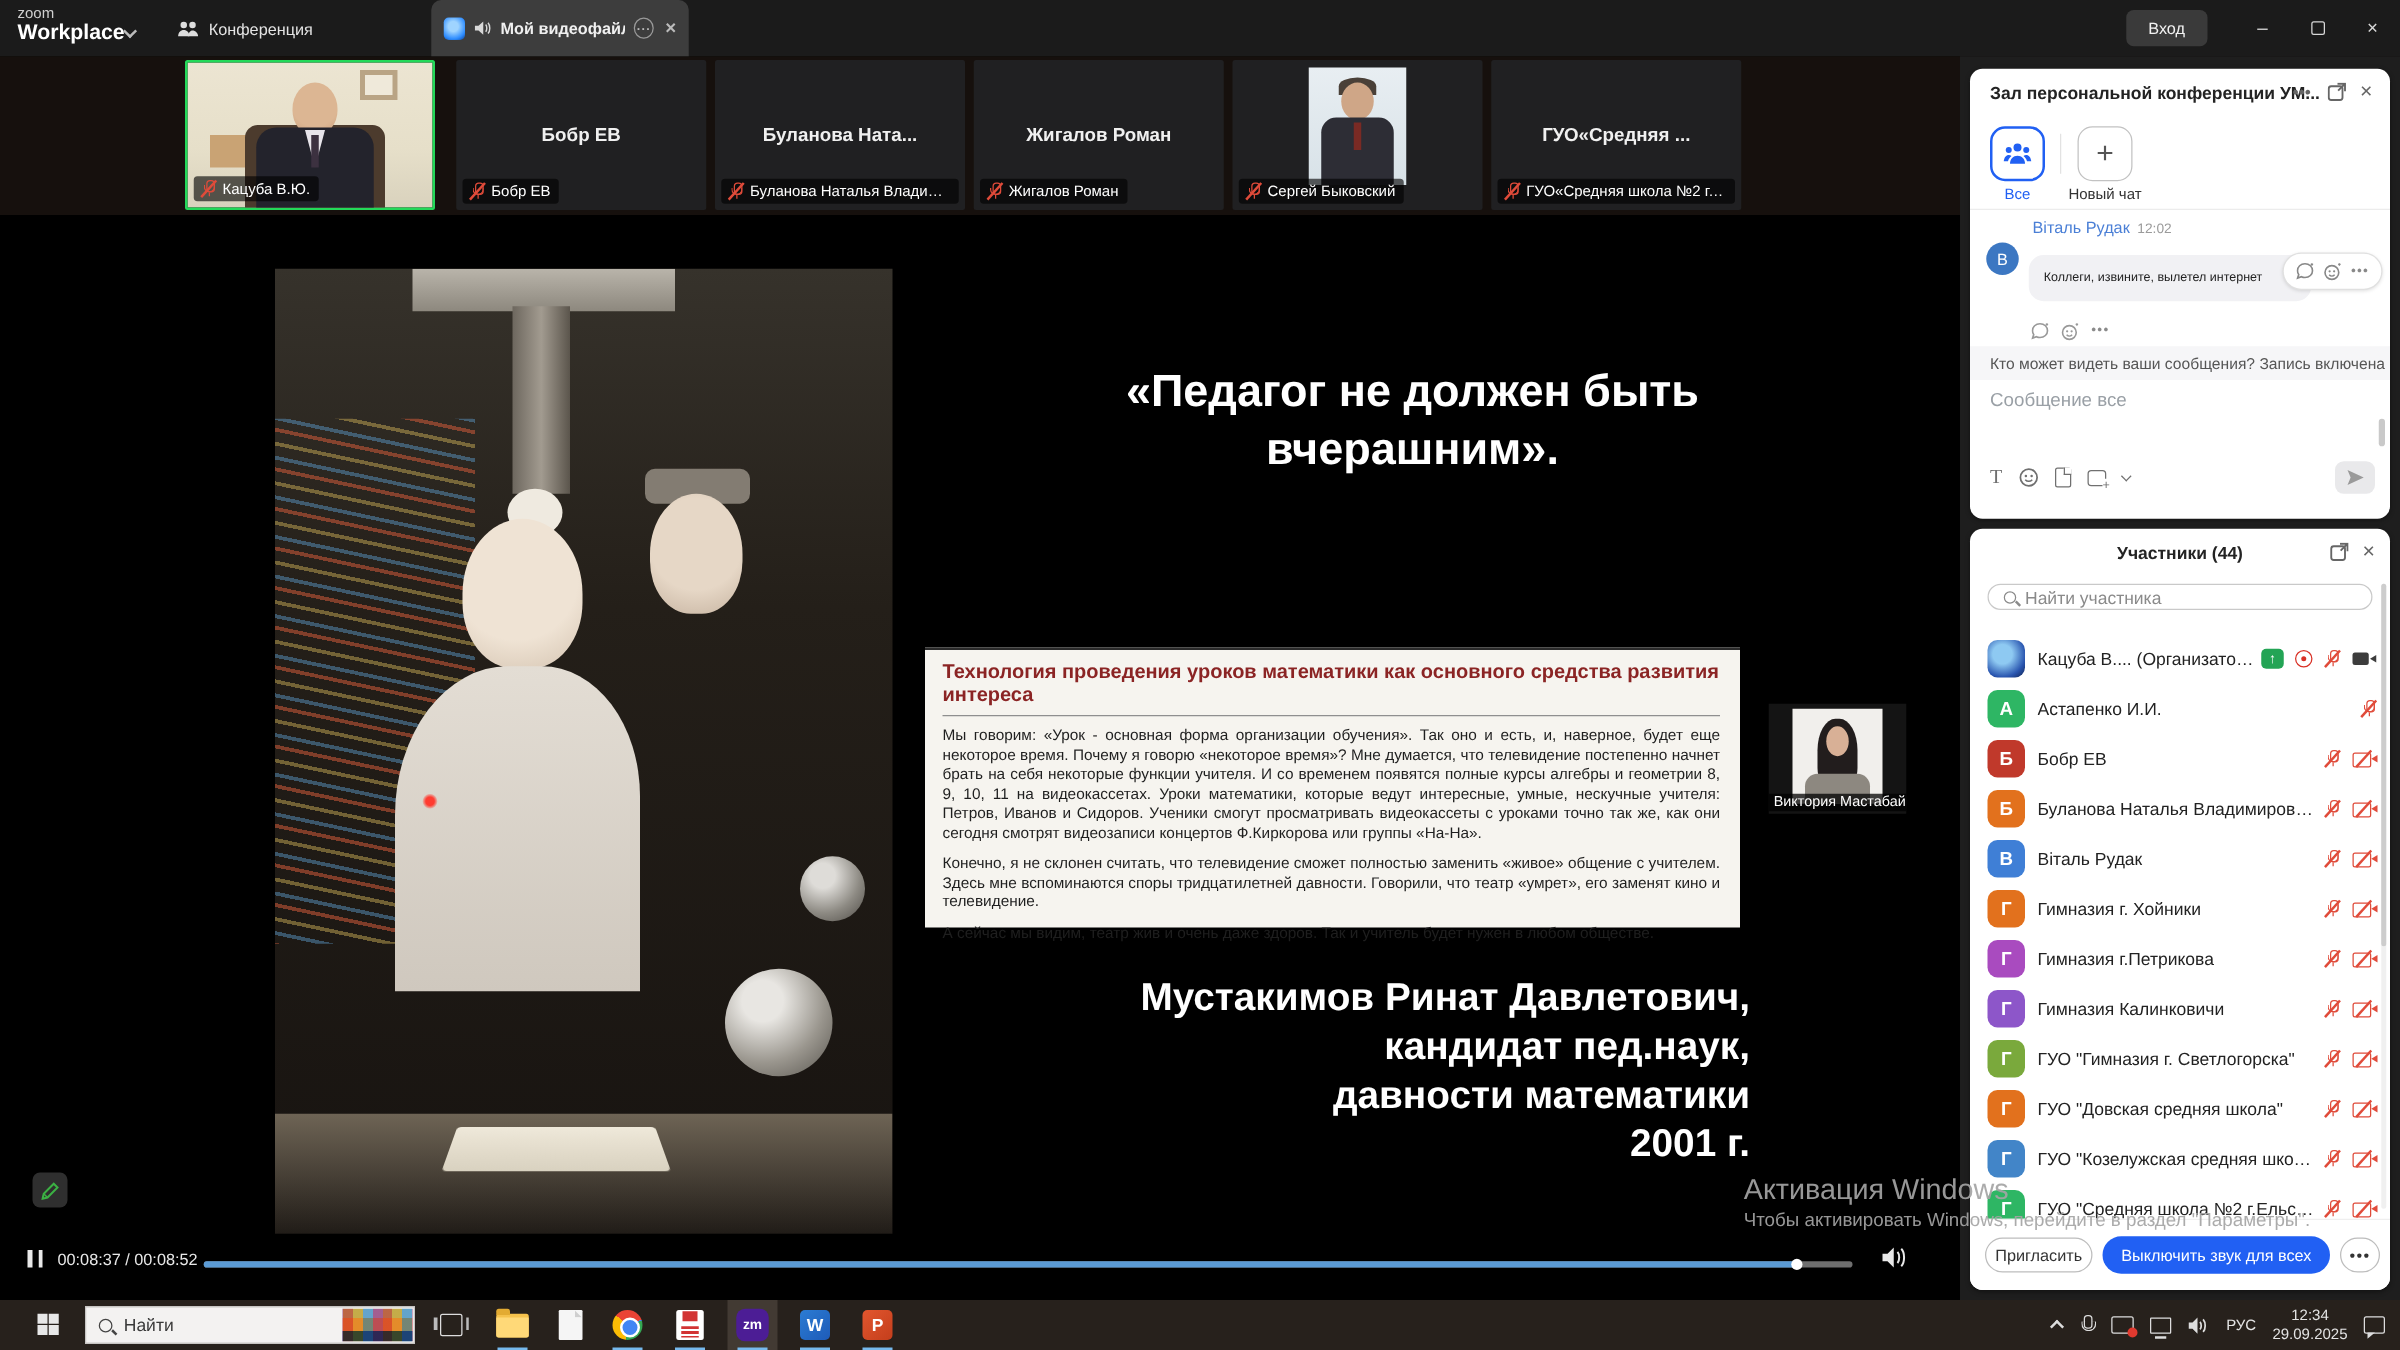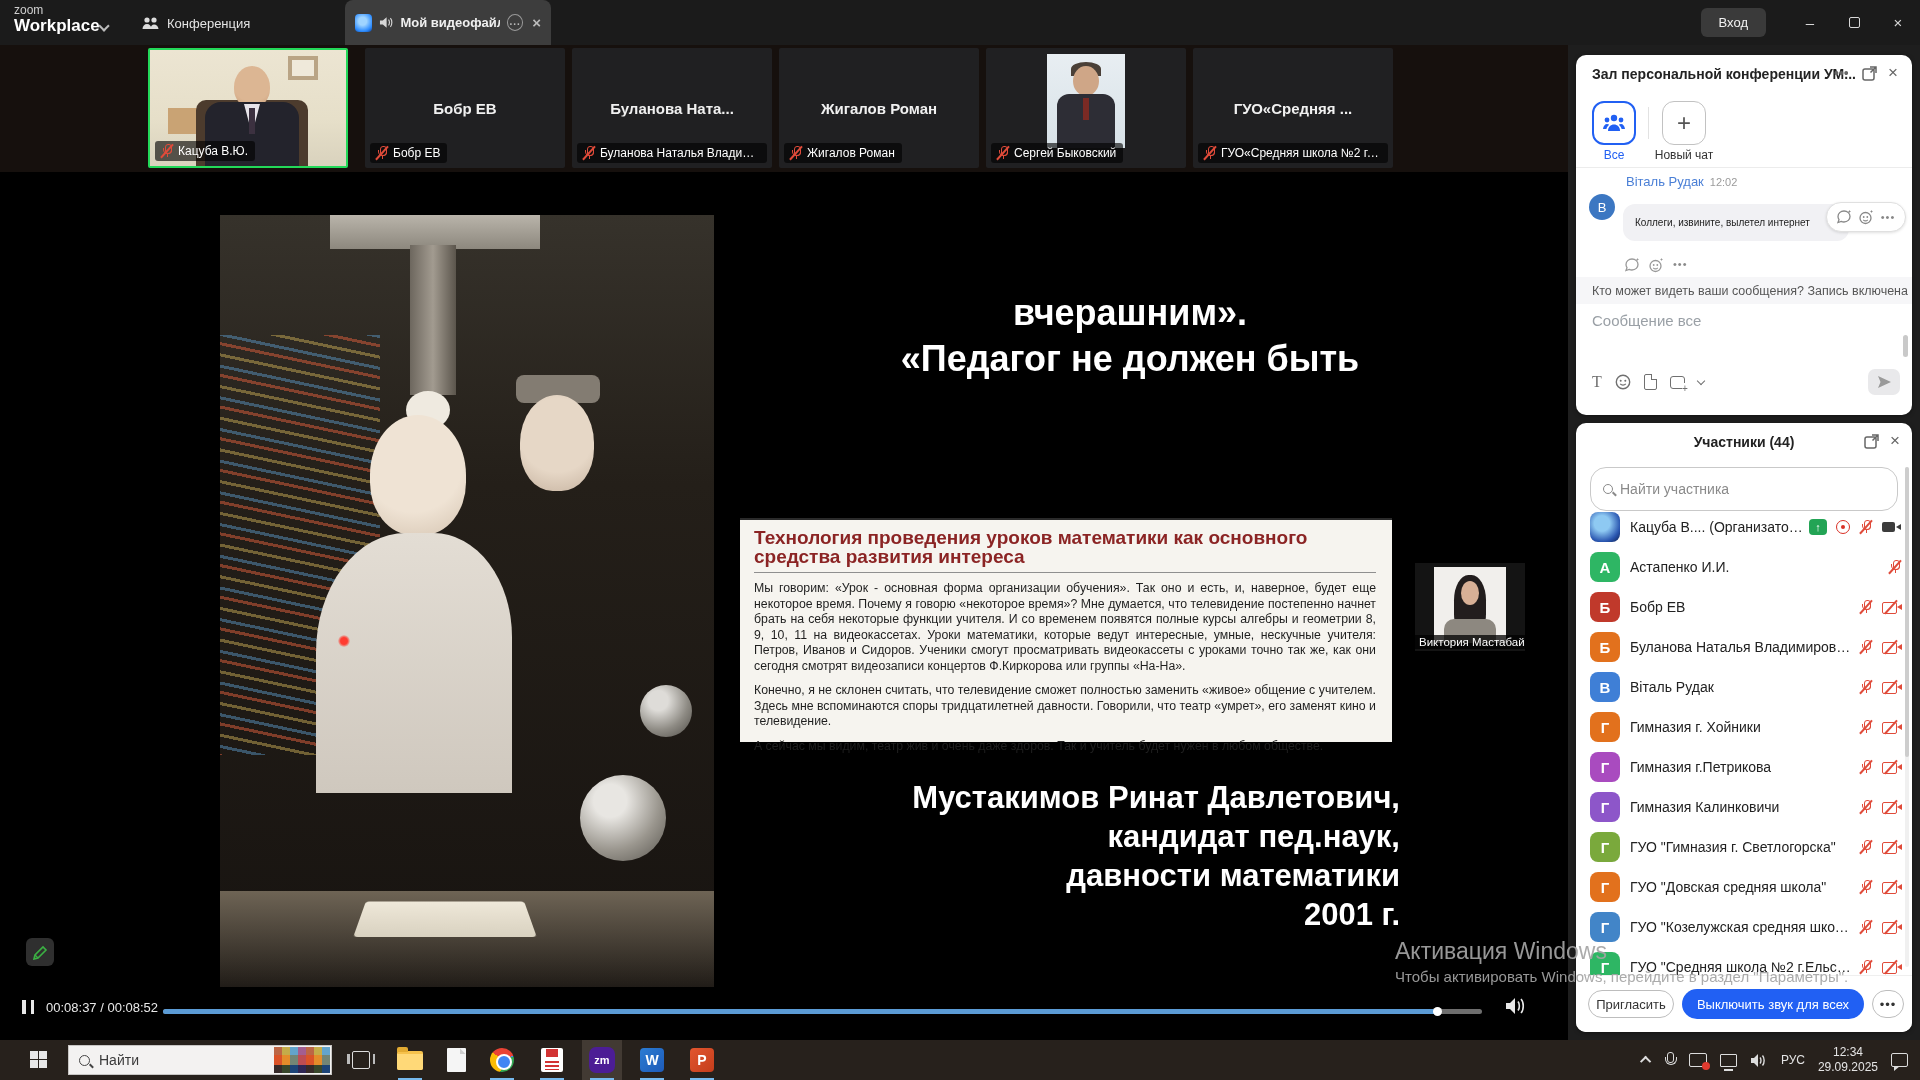--- a/index.html
+++ b/index.html
@@ -59,21 +59,21 @@
   .head2 { position:absolute; left:300px; top:180px; width:74px; height:96px; background:radial-gradient(circle at 50% 42%, #e6d7c6 0 55%, #c6b3a0 100%); border-radius:50% 50% 44% 44%; }
   .crown2 { position:absolute; left:296px; top:160px; width:84px; height:28px; background:#837c72; border-radius:8px; }
   .blouse { position:absolute; left:96px; top:318px; width:196px; height:260px; background:linear-gradient(180deg,#e3ddd4 0%, #cfc8be 100%); border-radius:46% 40% 0 0; }
   .reddot { position:absolute; left:118px; top:420px; width:12px; height:12px; background:radial-gradient(circle,#ff3b30 0 40%, rgba(255,59,48,0) 75%); border-radius:50%; }
   .sphere1 { position:absolute; left:360px; top:560px; width:86px; height:86px; background:radial-gradient(circle at 35% 30%, #e8e6e2 0 20%, #9a968e 60%, #55524c 100%); border-radius:50%; }
   .sphere2 { position:absolute; left:420px; top:470px; width:52px; height:52px; background:radial-gradient(circle at 35% 30%, #dedcd8 0 20%, #8d8a83 60%, #4c4944 100%); border-radius:50%; }
   .desk { position:absolute; left:0; bottom:0; width:100%; height:96px; background:linear-gradient(180deg,#6e6455 0%, #47403534 100%, #352f27 100%); }
   .book { position:absolute; left:140px; bottom:46px; width:170px; height:46px; background:linear-gradient(180deg,#efe9da,#d9d2c0); transform:perspective(200px) rotateX(40deg); border-radius:4px; }
   .quote { position:absolute; left:780px; top:118px; width:700px; text-align:center; color:#fff; font-size:36px; font-weight:600; line-height:46px; }
   .textbox { position:absolute; left:740px; top:346px; width:652px; height:224px; background:#f6f4ef; border-top:2px solid #2a2a2a; padding:8px 16px 10px 14px; }
-  .textbox h2 { color:#8b2424; font-size:19px; line-height:19px; font-weight:bold; }
+  .textbox h2 { color:#8b2424; font-size:16px; line-height:19px; font-weight:bold; }
   .textbox .rule { height:1px; background:#8f8f8f; margin:6px 0 8px 0; }
   .textbox p { color:#1f1f1f; font-size:12.3px; line-height:15.5px; text-align:justify; margin-bottom:9px; }
   .attribution { position:absolute; left:800px; top:606px; width:600px; text-align:right; color:#fff; font-size:31px; font-weight:600; line-height:39px; }
   .float-tile { position:absolute; left:1415px; top:391px; width:110px; height:88px; background:#141414; overflow:hidden; }
   .ft-photo { position:absolute; left:19px; top:4px; width:72px; height:76px; background:#f1efec; }
   .ft-hair { position:absolute; left:20px; top:8px; width:32px; height:56px; background:#221d1d; border-radius:45% 45% 30% 30%; }
   .ft-face { position:absolute; left:27px; top:14px; width:18px; height:24px; background:#d8b096; border-radius:50%; }
   .ft-coat { position:absolute; left:10px; top:52px; width:52px; height:24px; background:#8d8880; border-radius:10px 10px 0 0; }
   .ft-label { position:absolute; left:0; bottom:2px; background:rgba(0,0,0,.75); color:#fff; font-size:11.5px; padding:1px 4px; white-space:nowrap; }
   .annotate { position:absolute; left:26px; top:766px; width:28px; height:28px; background:#2f2f2f; border-radius:6px; display:flex; align-items:center; justify-content:center; }
@@ -109,21 +109,21 @@
   .msginput { position:absolute; left:16px; top:257px; font-size:15px; color:#9aa0a6; }
   .ctoolbar { position:absolute; left:16px; top:318px; display:flex; align-items:center; gap:13px; color:#707070; }
   .sendbtn { position:absolute; left:292px; top:314px; width:32px; height:26px; background:#e9e9eb; border-radius:7px; display:flex; align-items:center; justify-content:center; }
   .tfmt { font-family:"Liberation Serif", serif; font-size:16px; color:#707070; }
   .fileic { width:13px; height:16px; border:1.5px solid #707070; border-radius:2px; position:relative; }
   .fileic::after { content:""; position:absolute; right:-1px; top:-1px; width:5px; height:5px; background:#fff; border-left:1.5px solid #707070; border-bottom:1.5px solid #707070; }
   .shotic { width:15px; height:13px; border:1.5px solid #707070; border-radius:3px; position:relative; }
   .shotic::after { content:"+"; position:absolute; right:-4px; bottom:-6px; font-size:10px; background:#fff; }
   .chevsm { width:6px; height:6px; border-right:1.5px solid #707070; border-bottom:1.5px solid #707070; transform:rotate(45deg); margin-top:-3px; }
 
-  .searchbox { position:absolute; left:14px; top:44px; width:308px; height:44px; border:1px solid #c9c9c9; border-radius:16px; display:flex; align-items:center; gap:7px; padding:0 12px; color:#8a8a8a; font-size:14px; background:#fff; }
+  .searchbox { position:absolute; left:14px; top:44px; width:308px; height:21px; border:1px solid #c9c9c9; border-radius:16px; display:flex; align-items:center; gap:7px; padding:0 12px; color:#8a8a8a; font-size:14px; background:#fff; }
   .mag { width:10px; height:10px; border:1.7px solid #8a8a8a; border-radius:50%; position:relative; flex:0 0 auto; }
   .mag::after { content:""; position:absolute; left:8px; top:8px; width:5px; height:1.7px; background:#8a8a8a; transform:rotate(45deg); }
   .p-row { position:absolute; left:0; width:336px; height:40px; display:flex; align-items:center; padding:0 10px 0 14px; }
   .p-av { width:30px; height:30px; border-radius:8px; color:#fff; font-size:15px; font-weight:bold; display:flex; align-items:center; justify-content:center; flex:0 0 auto; }
   .p-av-img { width:30px; height:30px; border-radius:8px; background:radial-gradient(circle at 40% 38%, #8ec9f2 0 30%, #2a56b0 70%, #0d1f4d 100%); flex:0 0 auto; }
   .p-nm { margin-left:10px; font-size:14px; color:#222; white-space:nowrap; overflow:hidden; text-overflow:ellipsis; flex:1 1 auto; }
   .p-ic { display:flex; gap:9px; align-items:center; margin-left:6px; }
   .cam-off { position:relative; width:20px; height:15px; display:inline-block; }
   .cam-off::before { content:""; position:absolute; left:0; top:2.5px; width:13px; height:10px; border:1.5px solid #e04b3a; border-radius:2px; }
   .cam-off i { position:absolute; right:0; top:4px; width:0; height:0; border-top:3.5px solid transparent; border-bottom:3.5px solid transparent; border-right:5.5px solid #e04b3a; }
@@ -302,22 +302,22 @@
     <div class="head1"></div>
     <div class="blouse"></div>
     <div class="reddot"></div>
     <div class="sphere2"></div>
     <div class="sphere1"></div>
     <div class="desk"></div>
     <div class="book"></div>
   </div>
 
   <div class="quote">
+    <div>«Педагог не должен быть</div>
     <div>вчерашним».</div>
-    <div>«Педагог не должен быть</div>
   </div>
 
   <div class="textbox">
     <h2>Технология проведения уроков математики как основного средства развития интереса</h2>
     <div class="rule"></div>
     <p>Мы говорим: «Урок - основная форма организации обучения». Так оно и есть, и, наверное, будет еще некоторое время. Почему я говорю «некоторое время»? Мне думается, что телевидение постепенно начнет брать на себя некоторые функции учителя. И со временем появятся полные курсы алгебры и геометрии 8, 9, 10, 11 на видеокассетах. Уроки математики, которые ведут интересные, умные, нескучные учителя: Петров, Иванов и Сидоров. Ученики смогут просматривать видеокассеты с уроками точно так же, как они сегодня смотрят видеозаписи концертов Ф.Киркорова или группы «На-На».</p>
     <p>Конечно, я не склонен считать, что телевидение сможет полностью заменить «живое» общение с учителем. Здесь мне вспоминаются споры тридцатилетней давности. Говорили, что театр «умрет», его заменят кино и телевидение.</p>
     <p>А сейчас мы видим, театр жив и очень даже здоров. Так и учитель будет нужен в любом обществе.</p>
   </div>
 

